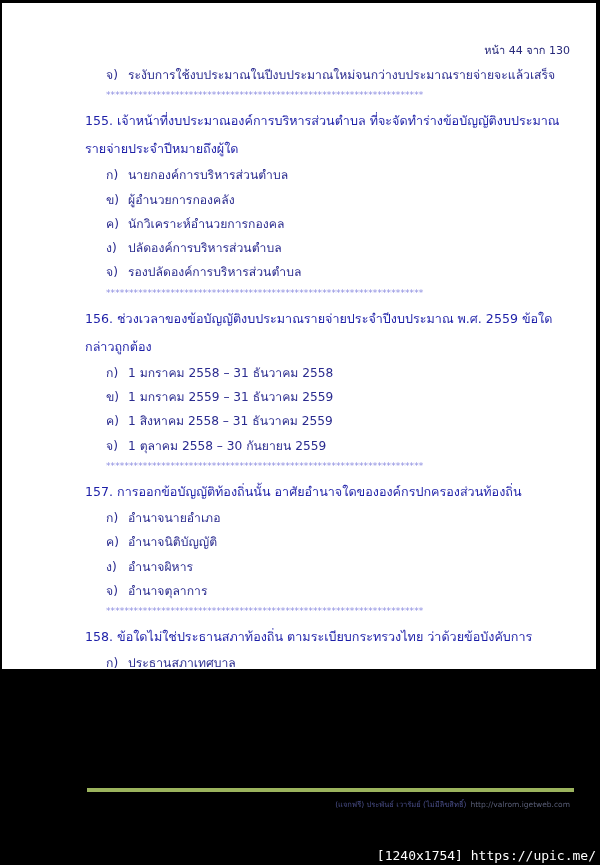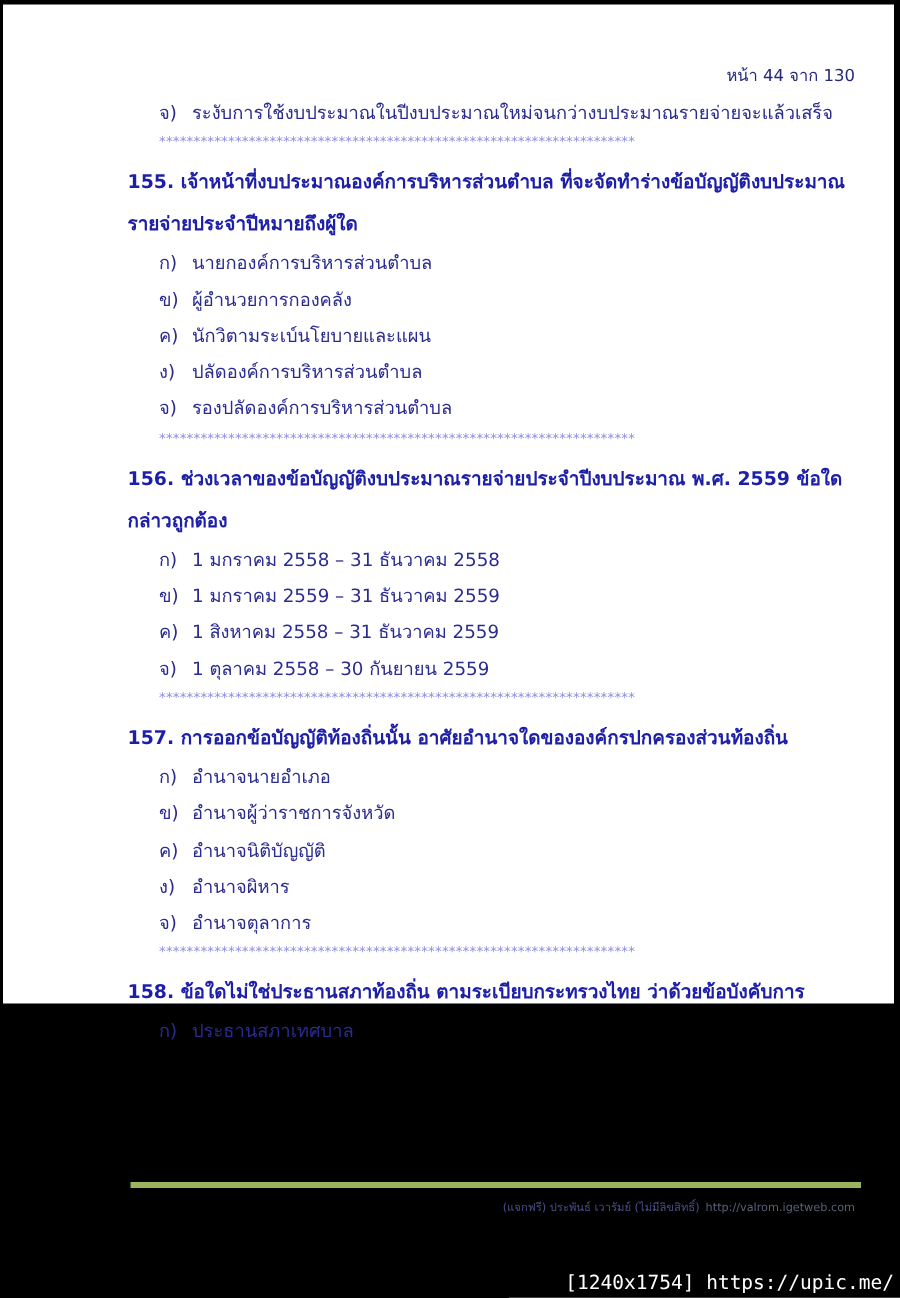--- a/index.html
+++ b/index.html
@@ -44,21 +44,21 @@
       line-height: 16px;
       font-size: 9px;
       color: #8d8ee0;
       letter-spacing: 0.1px;
       white-space: nowrap;
       overflow: hidden;
     }
 
     .question {
       font-size: 12.6px;
-      font-weight: bold;
+      font-weight: normal;
       color: #1d1fa8;
       line-height: 28px;
       padding-top: 2px;
       width: 500px;
     }
     .question .q-line { display: block; white-space: nowrap; }
 
     .footer-rule {
       position: absolute;
       left: 85px; top: 785px;
@@ -97,40 +97,39 @@
       <span class="letter">จ)</span><span>ระงับการใช้งบประมาณในปีงบประมาณใหม่จนกว่างบประมาณรายจ่ายจะแล้วเสร็จ</span>
     </div>
     <div class="separator">*********************************************************************</div>
 
     <div class="question">
       <span class="q-line">155. เจ้าหน้าที่งบประมาณองค์การบริหารส่วนตำบล ที่จะจัดทำร่างข้อบัญญัติงบประมาณ</span>
       <span class="q-line">รายจ่ายประจำปีหมายถึงผู้ใด</span>
     </div>
     <div class="option"><span class="letter">ก)</span><span>นายกองค์การบริหารส่วนตำบล</span></div>
     <div class="option"><span class="letter">ข)</span><span>ผู้อำนวยการกองคลัง</span></div>
-    <div class="option"><span class="letter">ค)</span><span>นักวิตามระเบ์นโยบายและแผน</span></div>
+    <div class="option"><span class="letter">ค)</span><span>นักวิเคราะห์อำนวยการกองคล</span></div>
     <div class="option"><span class="letter">ง)</span><span>ปลัดองค์การบริหารส่วนตำบล</span></div>
     <div class="option"><span class="letter">จ)</span><span>รองปลัดองค์การบริหารส่วนตำบล</span></div>
     <div class="separator">*********************************************************************</div>
 
     <div class="question">
       <span class="q-line">156. ช่วงเวลาของข้อบัญญัติงบประมาณรายจ่ายประจำปีงบประมาณ พ.ศ. 2559  ข้อใด</span>
       <span class="q-line">กล่าวถูกต้อง</span>
     </div>
     <div class="option"><span class="letter">ก)</span><span>1 มกราคม 2558 – 31 ธันวาคม 2558</span></div>
     <div class="option"><span class="letter">ข)</span><span>1 มกราคม 2559 – 31 ธันวาคม 2559</span></div>
     <div class="option"><span class="letter">ค)</span><span>1 สิงหาคม 2558 – 31 ธันวาคม 2559</span></div>
     <div class="option"><span class="letter">จ)</span><span>1 ตุลาคม 2558 – 30 กันยายน 2559</span></div>
     <div class="separator">*********************************************************************</div>
 
     <div class="question">
       <span class="q-line">157. การออกข้อบัญญัติท้องถิ่นนั้น อาศัยอำนาจใดขององค์กรปกครองส่วนท้องถิ่น</span>
     </div>
     <div class="option"><span class="letter">ก)</span><span>อำนาจนายอำเภอ</span></div>
-    <div class="option"><span class="letter">ข)</span><span>อำนาจผู้ว่าราชการจังหวัด</span></div>
     <div class="option"><span class="letter">ค)</span><span>อำนาจนิติบัญญัติ</span></div>
     <div class="option"><span class="letter">ง)</span><span>อำนาจผิหาร</span></div>
     <div class="option"><span class="letter">จ)</span><span>อำนาจตุลาการ</span></div>
     <div class="separator">*********************************************************************</div>
 
     <div class="question">
       <span class="q-line">158. ข้อใดไม่ใช่ประธานสภาท้องถิ่น ตามระเบียบกระทรวงไทย ว่าด้วยข้อบังคับการ</span>
     </div>
     <div class="option"><span class="letter">ก)</span><span>ประธานสภาเทศบาล</span></div>
 

